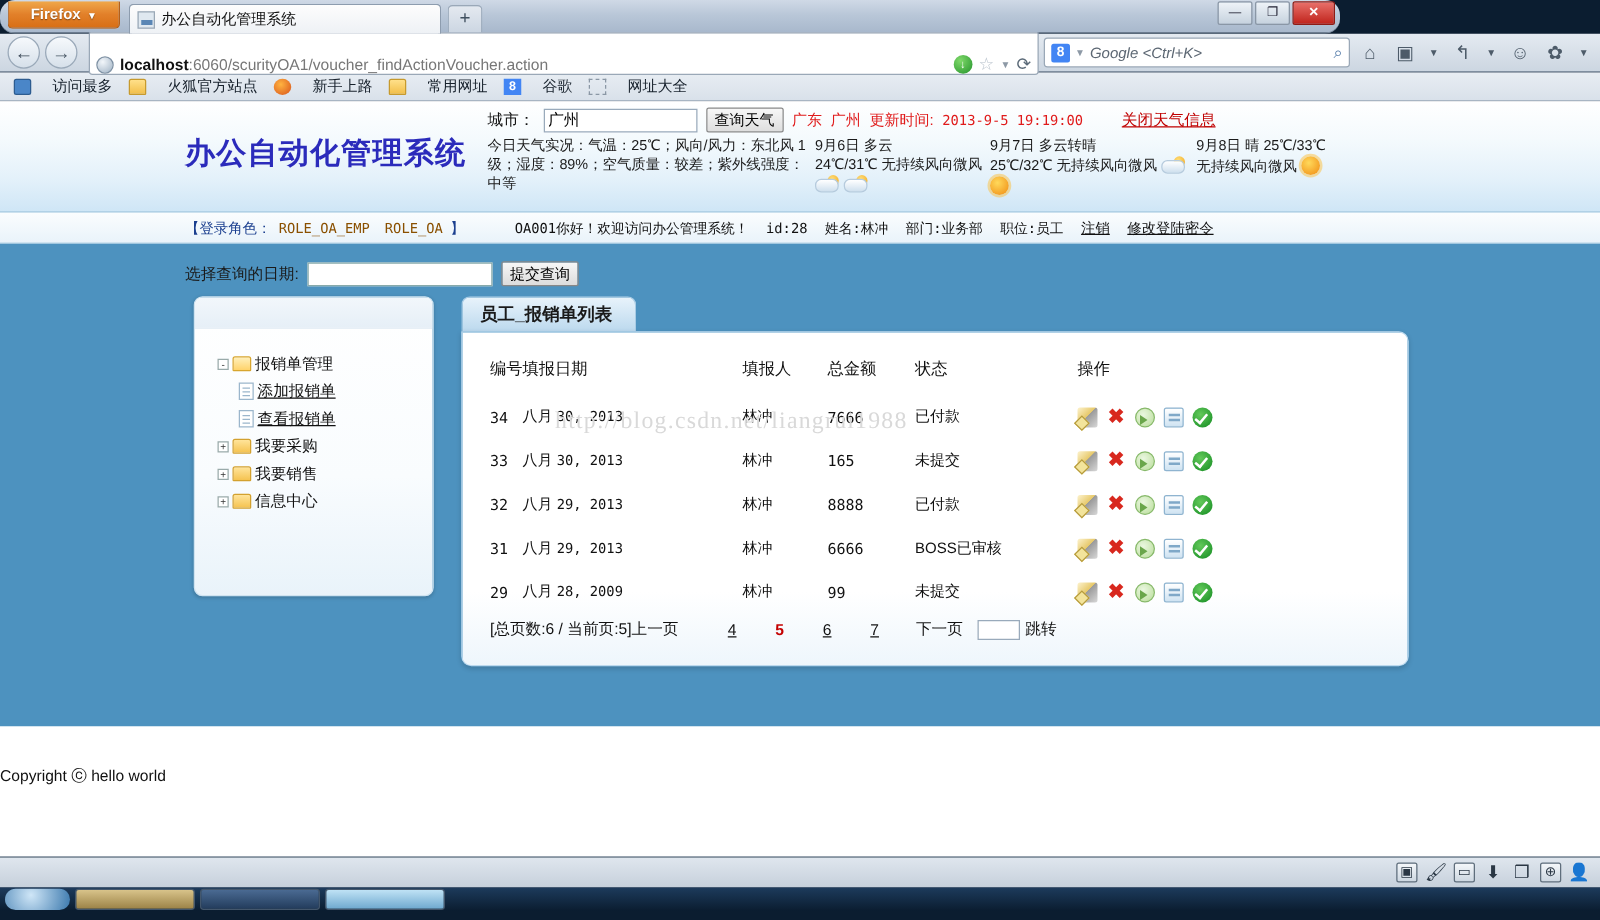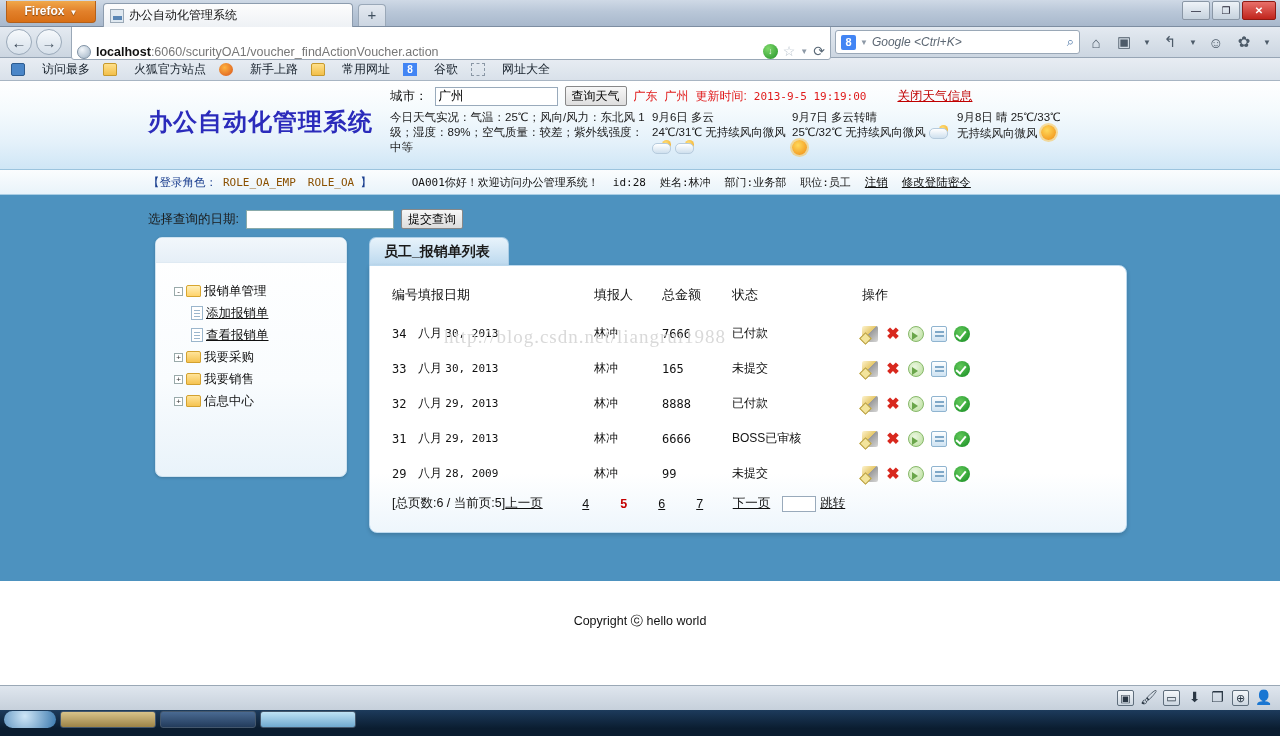--- a/index.html
+++ b/index.html
@@ -5,24 +5,25 @@
   * { box-sizing: border-box; margin:0; padding:0; }
   html,body { width:1280px; height:736px; overflow:hidden; }
   body {
     font-family: "Liberation Sans", sans-serif;
     font-size: 12px;
     background:#0b1d30;
   }
 
   
   .fx-titlebar{
-    height:27px; width:1280px;
+    height:27px; width:1072px;
     background:linear-gradient(to bottom,#cfd9e6 0%,#b9c7d8 45%,#a8b8cc 100%);
     position:relative;
     border-bottom:1px solid #7d8da1;
+    border-radius:12px;
   }
   .fx-btn-firefox{
     position:absolute; left:6px; top:1px; width:90px; height:22px;
     background:linear-gradient(to bottom,#f0a84a 0%,#e2802a 50%,#d86f16 100%);
     border:1px solid #b4601a; border-top:none;
     border-radius:0 0 4px 4px;
     color:#fff; font-weight:bold; font-size:12px;
     text-align:center; line-height:21px;
     text-shadow:0 1px 1px rgba(0,0,0,.45);
   }
@@ -317,30 +318,30 @@
   .ic-check:after{
     content:"";position:absolute;left:4px;top:3px;width:4px;height:8px;
     border-right:2px solid #fff;border-bottom:2px solid #fff;
     transform:rotate(40deg);
   }
   .pager{
     margin-top:4px; padding-left:22px; font-size:12.5px; color:#111;
     display:flex; align-items:center; gap:0px;
   }
   .pager .tot{ }
-  .pg{ text-decoration:underline; color:#111; margin:0 0 0 0;}
+  .pg{ color:#111; margin:0 0 0 0;}
   .pg.prev{ margin-right:24px; }
   .pg.n{ width:38px; display:inline-block; text-align:center; text-decoration:underline;}
   .pg.cur{ color:#c40000; font-weight:bold; text-decoration:none; }
   .jump-input{ width:34px;height:16px;border:1px solid #9ab;background:#fff;margin:0 4px 0 12px;}
   .pg.jump{ }
 
   .oa-footer{
     height:103px; background:#fff;
-    display:flex; align-items:flex-start; justify-content:center;
+    display:flex; align-items:flex-start; justify-content:flex-start;
     padding-top:32px; font-size:12.5px; color:#111;
   }
 
   
   .fx-statusbar{
     height:25px;width:1280px;
     background:linear-gradient(to bottom,#dfe6ee,#c6d0db);
     border-top:1px solid #9aa8b6;
     display:flex; align-items:center; justify-content:flex-end; padding-right:8px; gap:6px;
   }

